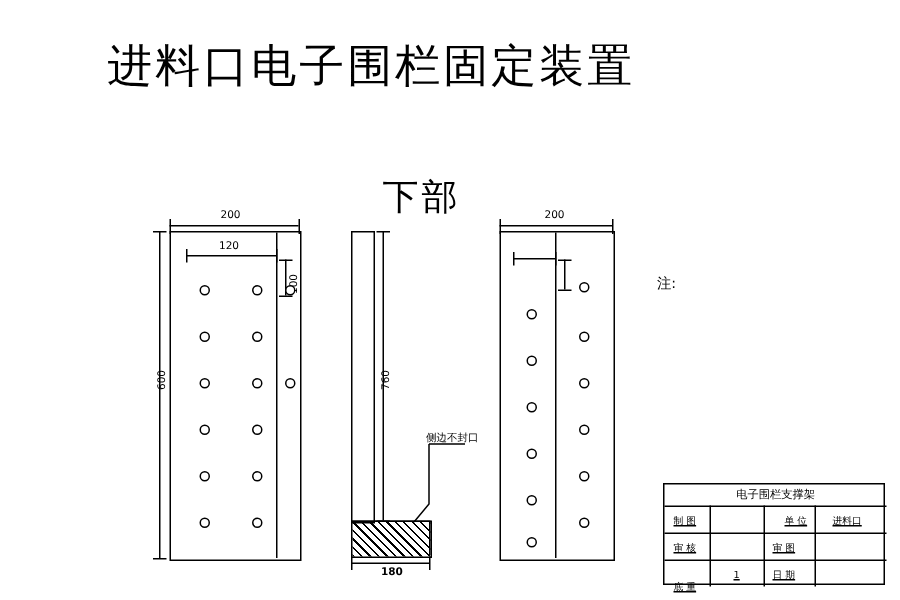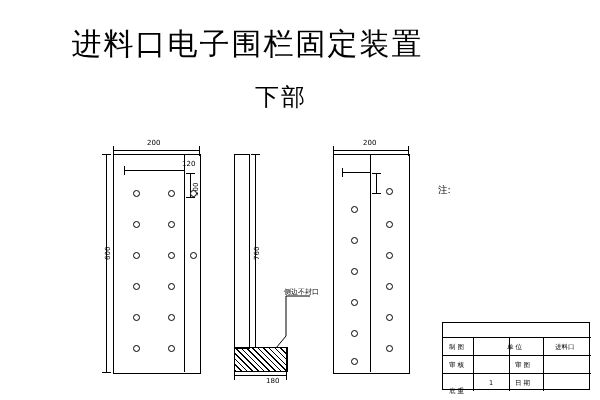--- a/index.html
+++ b/index.html
@@ -22,21 +22,21 @@
     font-family:"DejaVu Sans","Liberation Sans",sans-serif;
   }
 
   .sublabel{
     position:absolute;
     font-size:24px;
     color:#000;
     letter-spacing:2px;
   }
   .sub-upper{left:115px;top:97px;}
-  .sub-lower{left:255px;top:81px;}
+  .sub-lower{left:255px;top:115px;}
 
   
   .abs{position:absolute;}
   .ln{position:absolute;background:#000;}
   .hl{height:1px;}
   .vl{width:1px;}
 
   .dimtxt{
     position:absolute;
     font-size:7px;
@@ -101,20 +101,21 @@
     left:0;width:148px;
     box-sizing:border-box;
     border-top:1px solid #000;
   }
   .tb-cellline{position:absolute;width:1px;background:#000;}
   .tb-txt{
     position:absolute;
     font-size:6.5px;
     color:#000;
     white-space:nowrap;
+    text-decoration:underline;
   }
   .tb-head{
     position:absolute;
     left:0;top:0;width:148px;height:14px;
     line-height:14px;text-align:center;
     font-size:7.5px;color:#000;
   }
 </style>
 </head>
 <body>
@@ -132,21 +133,21 @@
     <div class="ln vl" style="left:184px;top:155px;height:217px;"></div>
 
     <div class="ln hl" style="left:113px;top:150px;width:86px;"></div>
     <div class="ln vl" style="left:113px;top:146px;height:10px;"></div>
     <div class="ln vl" style="left:199px;top:146px;height:10px;"></div>
     <div class="dimtxt" style="left:147px;top:139px;">200</div>
 
     <div class="ln hl" style="left:124px;top:170px;width:60px;"></div>
     <div class="ln vl" style="left:124px;top:166px;height:9px;"></div>
     <div class="ln vl" style="left:184px;top:166px;height:9px;"></div>
-    <div class="dimtxt" style="left:146px;top:160px;margin-left:36px;">120</div>
+    <div class="dimtxt" style="left:146px;top:160px;">120</div>
 
     <div class="ln vl" style="left:190px;top:173px;height:24px;"></div>
     <div class="ln hl" style="left:186px;top:173px;width:9px;"></div>
     <div class="ln hl" style="left:186px;top:197px;width:9px;"></div>
     <div class="dimtxt rot" style="left:192px;top:196px;">100</div>
 
     <div class="ln vl" style="left:106px;top:154px;height:218px;"></div>
     <div class="ln hl" style="left:102px;top:154px;width:9px;"></div>
     <div class="ln hl" style="left:102px;top:372px;width:9px;"></div>
     <div class="dimtxt rot" style="left:104px;top:260px;">600</div>
@@ -178,21 +179,21 @@
     <div class="ln hl" style="left:234px;top:347px;width:52px;"></div>
 
     <div class="ln vl" style="left:255px;top:154px;height:193px;"></div>
     <div class="ln hl" style="left:251px;top:154px;width:9px;"></div>
     <div class="ln hl" style="left:251px;top:347px;width:9px;"></div>
     <div class="dimtxt rot" style="left:253px;top:260px;">760</div>
 
     <div class="ln hl" style="left:234px;top:375px;width:52px;"></div>
     <div class="ln vl" style="left:234px;top:371px;height:9px;"></div>
     <div class="ln vl" style="left:286px;top:371px;height:9px;"></div>
-    <div class="dimtxt" style="left:266px;top:377px;">180</div>
+    <div class="dimtxt" style="left:254px;top:377px;font-weight:bold;">180</div>
 
     <svg class="abs" style="left:250px;top:292px;width:70px;height:62px;" viewBox="0 0 70 62">
       <polyline points="36,4 36,44 26,56" fill="none" stroke="#000" stroke-width="1"></polyline>
       <polyline points="36,4 60,4" fill="none" stroke="#000" stroke-width="1"></polyline>
     </svg>
     <div class="callout" style="left:284px;top:287px;">侧边不封口</div>
   </div>
 
   <div>
     <div class="plate" style="left:333px;top:154px;width:75px;height:218px;"></div>
@@ -223,32 +224,33 @@
     <div class="hole" style="left:386px;top:283px;"></div>
     <div class="hole" style="left:386px;top:314px;"></div>
     <div class="hole" style="left:386px;top:345px;"></div>
   </div>
 
   <div class="note">
     <div>注:</div>
   </div>
 
   <div class="tblock">
+    <div class="tb-head">电子围栏支撑架</div>
 
     <div class="tb-row" style="top:14px;height:18px;"></div>
     <div class="tb-row" style="top:32px;height:18px;"></div>
     <div class="tb-row" style="top:50px;height:18px;"></div>
 
     <div class="tb-cellline" style="left:30px;top:14px;height:54px;"></div>
     <div class="tb-cellline" style="left:66px;top:14px;height:54px;"></div>
     <div class="tb-cellline" style="left:100px;top:14px;height:54px;"></div>
 
     <div class="tb-txt" style="left:6px;top:20px;">制 图</div>
     <div class="tb-txt" style="left:44px;top:20px;"></div>
-    <div class="tb-txt" style="left:64px;top:20px;">单 位</div>
+    <div class="tb-txt" style="left:80px;top:20px;">单 位</div>
     <div class="tb-txt" style="left:112px;top:20px;">进料口</div>
 
     <div class="tb-txt" style="left:6px;top:38px;">审 核</div>
     <div class="tb-txt" style="left:44px;top:38px;"></div>
     <div class="tb-txt" style="left:72px;top:38px;">审 图</div>
     <div class="tb-txt" style="left:112px;top:38px;"></div>
 
     <div class="tb-txt" style="left:6px;top:64px;">底 重</div>
     <div class="tb-txt" style="left:46px;top:56px;">1</div>
     <div class="tb-txt" style="left:72px;top:56px;">日 期</div>

